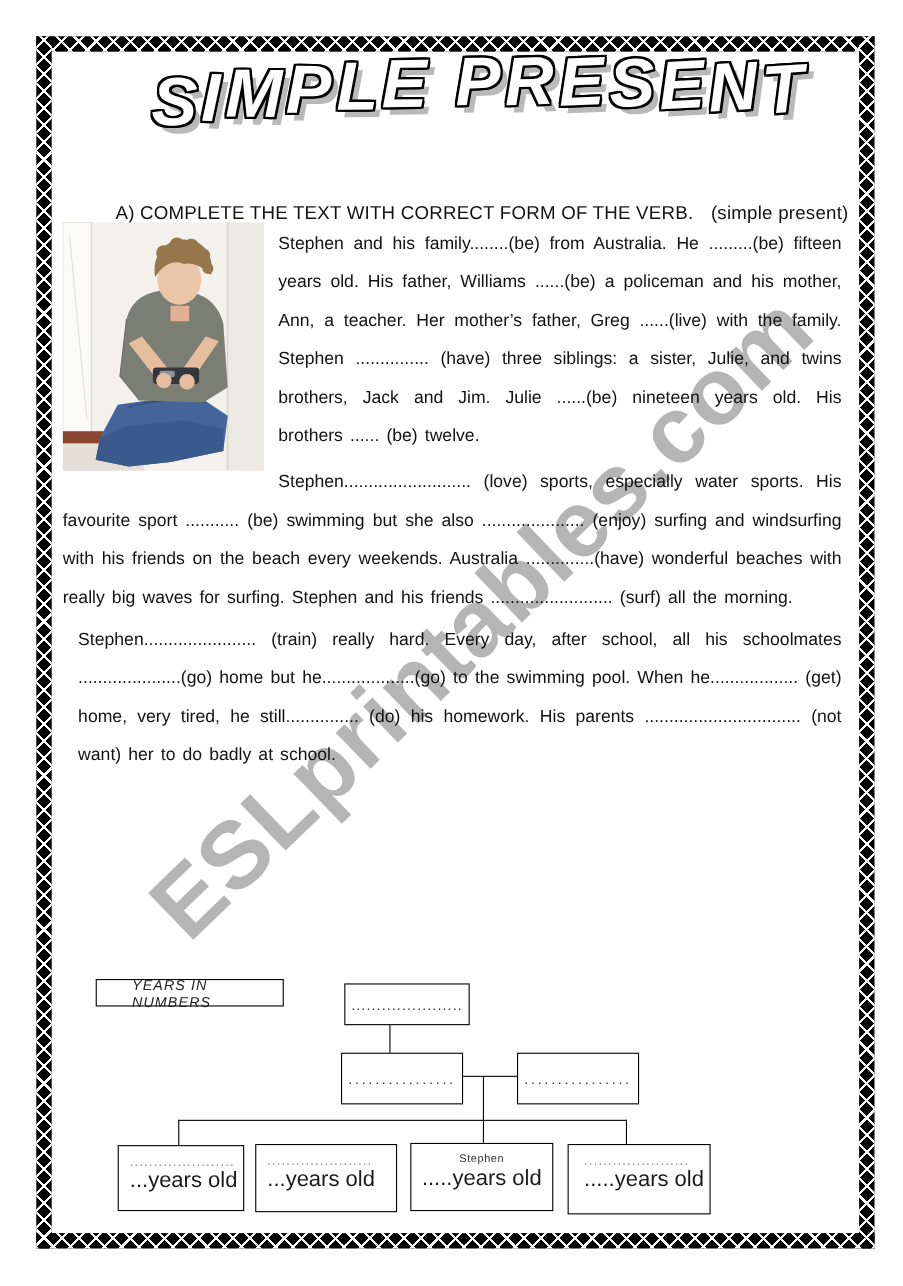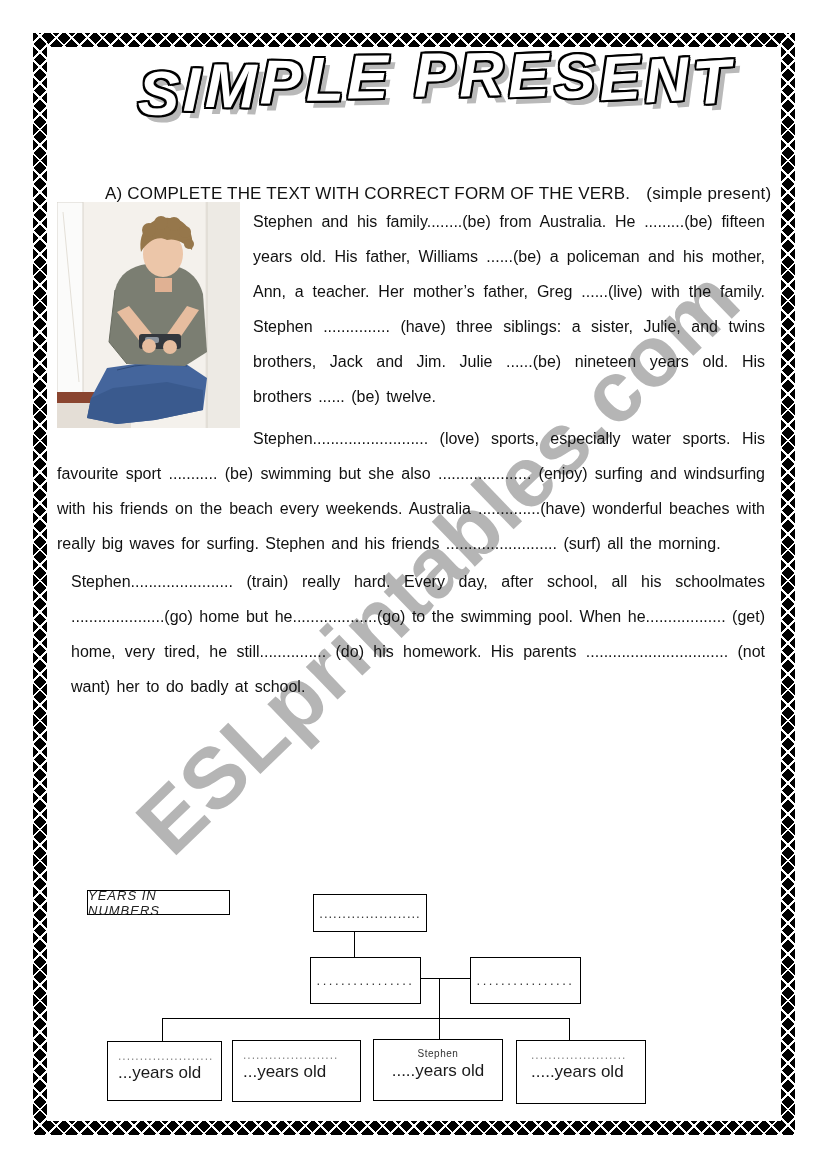--- a/index.html
+++ b/index.html
@@ -43,30 +43,30 @@
   .flow p.p4{margin-top:3px;margin-left:14px;}
   figure.photo{float:left;margin:-2px 13px 8px 0;width:183px;height:226px;padding:0;}
 
   
   .heading-b{position:absolute;left:57px;top:846px;font-size:17px;letter-spacing:.2px;z-index:3;}
 
   .tree{position:absolute;left:0;top:880px;width:821px;height:240px;z-index:3;}
   .tbox{position:absolute;border:1px solid #000;background:#fff;box-sizing:border-box;
         font-size:13px;color:#333;}
   .tline{position:absolute;background:#000;}
-  .years-box{left:87px;top:10px;width:143px;height:25px;display:flex;align-items:center;
-             justify-content:center;font-style:italic;font-size:13px;letter-spacing:1px;color:#222;}
+  .years-box{left:87px;top:10px;width:171px;height:25px;display:flex;align-items:center;
+             justify-content:center;font-style:italic;font-size:13px;letter-spacing:1px;color:#222;padding-left:32px;}
   .top-box{left:313px;top:14px;width:114px;height:38px;display:flex;align-items:center;
            justify-content:center;letter-spacing:1px;}
   .parent-box{display:flex;align-items:center;justify-content:center;letter-spacing:2.5px;}
   .pleft {left:310px;top:77px;width:111px;height:47px;}
   .pright{left:470px;top:77px;width:111px;height:47px;}
   .child-box{padding:7px 0 0 10px;font-size:14px;color:#222;}
   .child-box .dots{display:block;font-size:12px;color:#8a8a8a;letter-spacing:1px;line-height:14px;}
-  .child-box .age{display:block;font-size:17px;color:#1a1a1a;line-height:20px;}
+  .child-box .age{display:block;font-size:20px;color:#1a1a1a;line-height:20px;}
   .c1{left:107px;top:161px;width:115px;height:60px;}
   .c2{left:232px;top:160px;width:129px;height:62px;}
   .c3{left:373px;top:159px;width:130px;height:62px;text-align:center;padding-left:0;}
   .c3 .dots{font-size:10px;color:#333;letter-spacing:.5px;}
   .c4{left:516px;top:160px;width:130px;height:64px;padding-left:14px;}
   
   .v1  {left:354px;top:52px;width:1px;height:30px;}
   .h1  {left:421px;top:98px;width:49px;height:1px;}
   .v2  {left:439px;top:98px;width:1px;height:61px;}
   .rail{left:162px;top:138px;width:408px;height:1px;}

